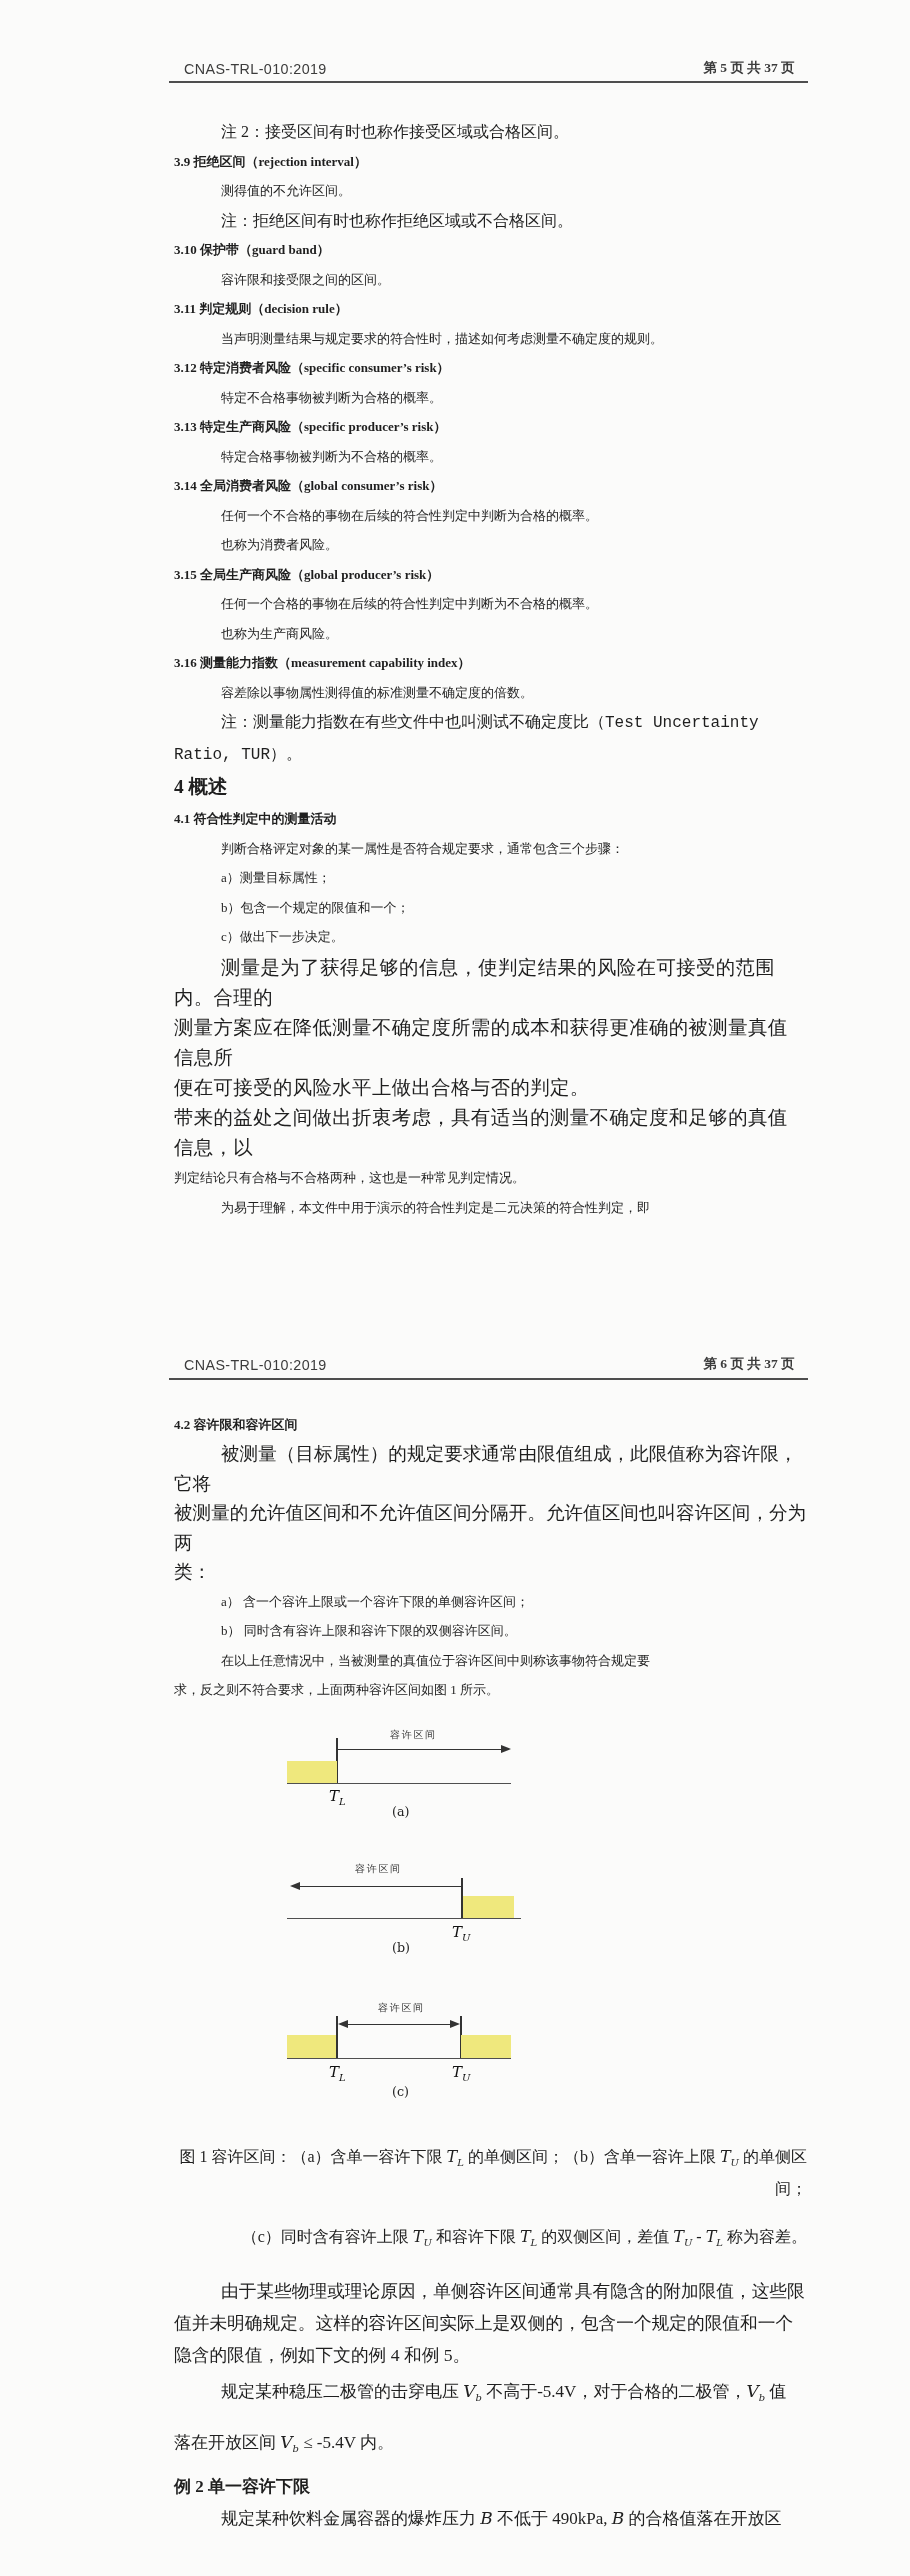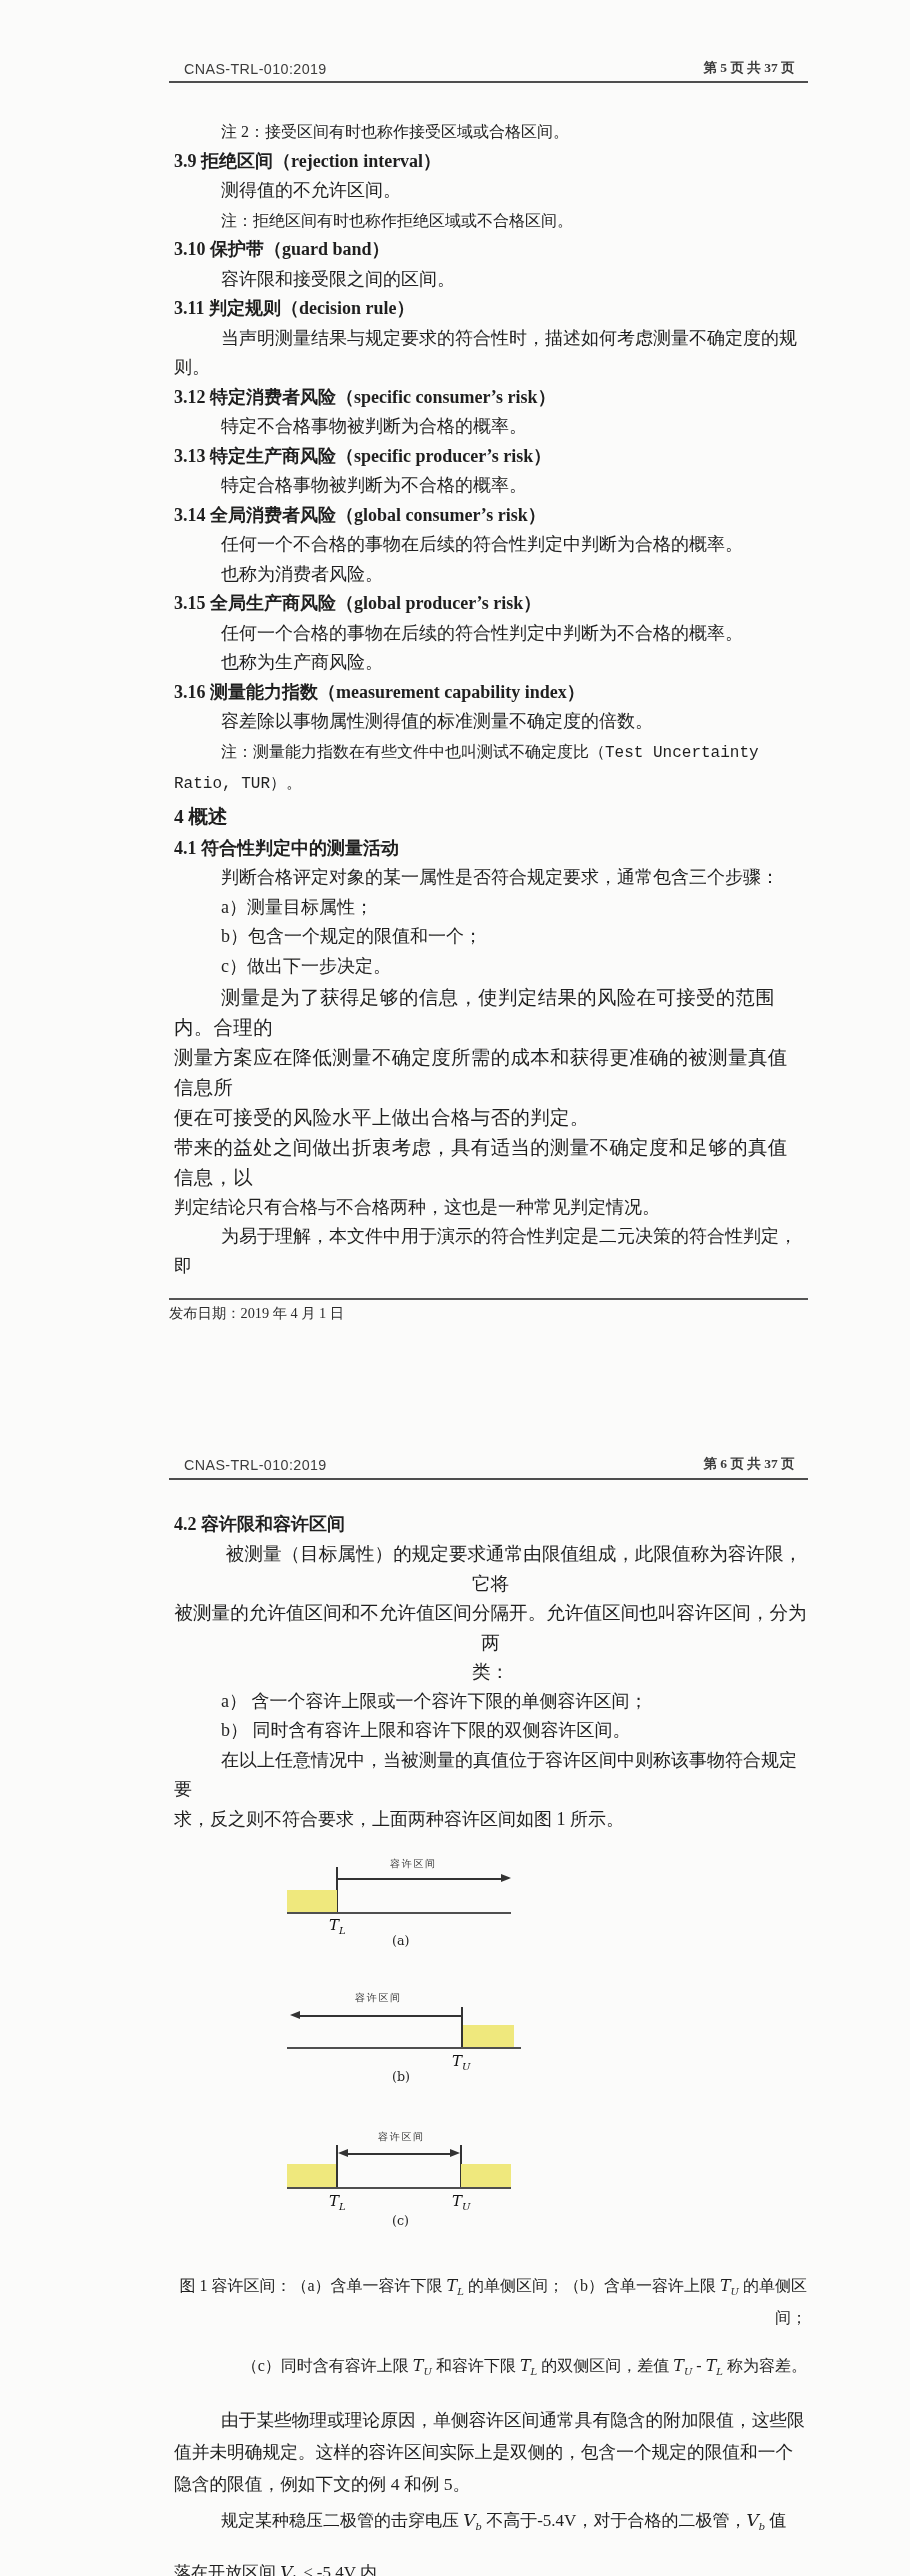--- a/index.html
+++ b/index.html
@@ -10,28 +10,28 @@
              margin-left:137px;width:639px;border-bottom:2.5px solid #4e4e4e;
              padding-bottom:4.2px;}
   .hdr-code{font-family:"Liberation Sans", sans-serif;font-size:14.3px;color:#3c3c3c;
             letter-spacing:0.4px;margin-left:15px;}
   .hdr-page{font-size:13.5px;color:#3c3c3c;font-weight:700;margin-right:13.5px;text-align:center;}
   .pg-footer{margin-left:137px;width:639px;border-top:2.5px solid #555;padding-top:5px;}
   .pg-footer p{margin:0;font-size:14.3px;color:#2c2c2c;line-height:17px;}
   
   .c{margin-left:142px;width:633px;}
   .c p{margin:0;padding:0;}
-  .ln{font-size:18px;line-height:29.5px;}
+  .ln{font-size:13px;line-height:29.5px;}
   .in{text-indent:47px;}
   .hd{font-weight:700;}
   .nt{font-size:16px;}
   .chap{font-size:19.4px;font-weight:700;line-height:34px;margin-top:22px;}
   .h41{margin-top:22px;}
   .big{font-size:19.4px;line-height:30px;letter-spacing:0.4px;}
-  .big2{font-size:18.6px;line-height:29.5px;text-align:center;}
+  .big2{font-size:18.6px;line-height:29.5px;}
   .big3{font-size:17.7px;line-height:32px;}
   .exline{font-size:17px;line-height:25px;}
   .exline2{font-size:17px;line-height:29px;}
   .mono{font-family:"Liberation Mono", monospace;font-size:16px;}
   .var{font-family:"DejaVu Serif", serif;font-style:italic;}
   .subv{font-family:"DejaVu Serif", serif;font-style:italic;font-size:10px;}
   .cap{font-size:16px;line-height:26px;text-align:right;}
   
   .fig{position:relative;width:911px;height:401px;}
   .flabel{position:absolute;font-size:10px;color:#3a3a3a;letter-spacing:1.7px;}
@@ -87,23 +87,20 @@
       <p class="ln in">b）包含一个规定的限值和一个；</p>
       <p class="ln in">c）做出下一步决定。</p>
       <p class="big in" style="margin-top:1.7px">测量是为了获得足够的信息，使判定结果的风险在可接受的范围内。合理的</p>
       <p class="big">测量方案应在降低测量不确定度所需的成本和获得更准确的被测量真值信息所</p>
       <p class="big">便在可接受的风险水平上做出合格与否的判定。</p>
       <p class="big">带来的益处之间做出折衷考虑，具有适当的测量不确定度和足够的真值信息，以</p>
       <p class="ln">判定结论只有合格与不合格两种，这也是一种常见判定情况。</p>
       <p class="ln in">为易于理解，本文件中用于演示的符合性判定是二元决策的符合性判定，即</p>
     </div>
 
-    <div class="pg-footer" style="margin-top:17px">
-      <p>发布日期：2019 年 4 月 1 日</p>
-    </div>
   </div>
 
   <div style="margin-top:133px;">
     <div class="pg-header">
       <span class="hdr-code">CNAS-TRL-010:2019</span>
       <span class="hdr-page">第 6 页 共 37 页</span>
     </div>
 
     <div class="c">
       <p class="ln hd" style="margin-top:30px">4.2 容许限和容许区间</p>

